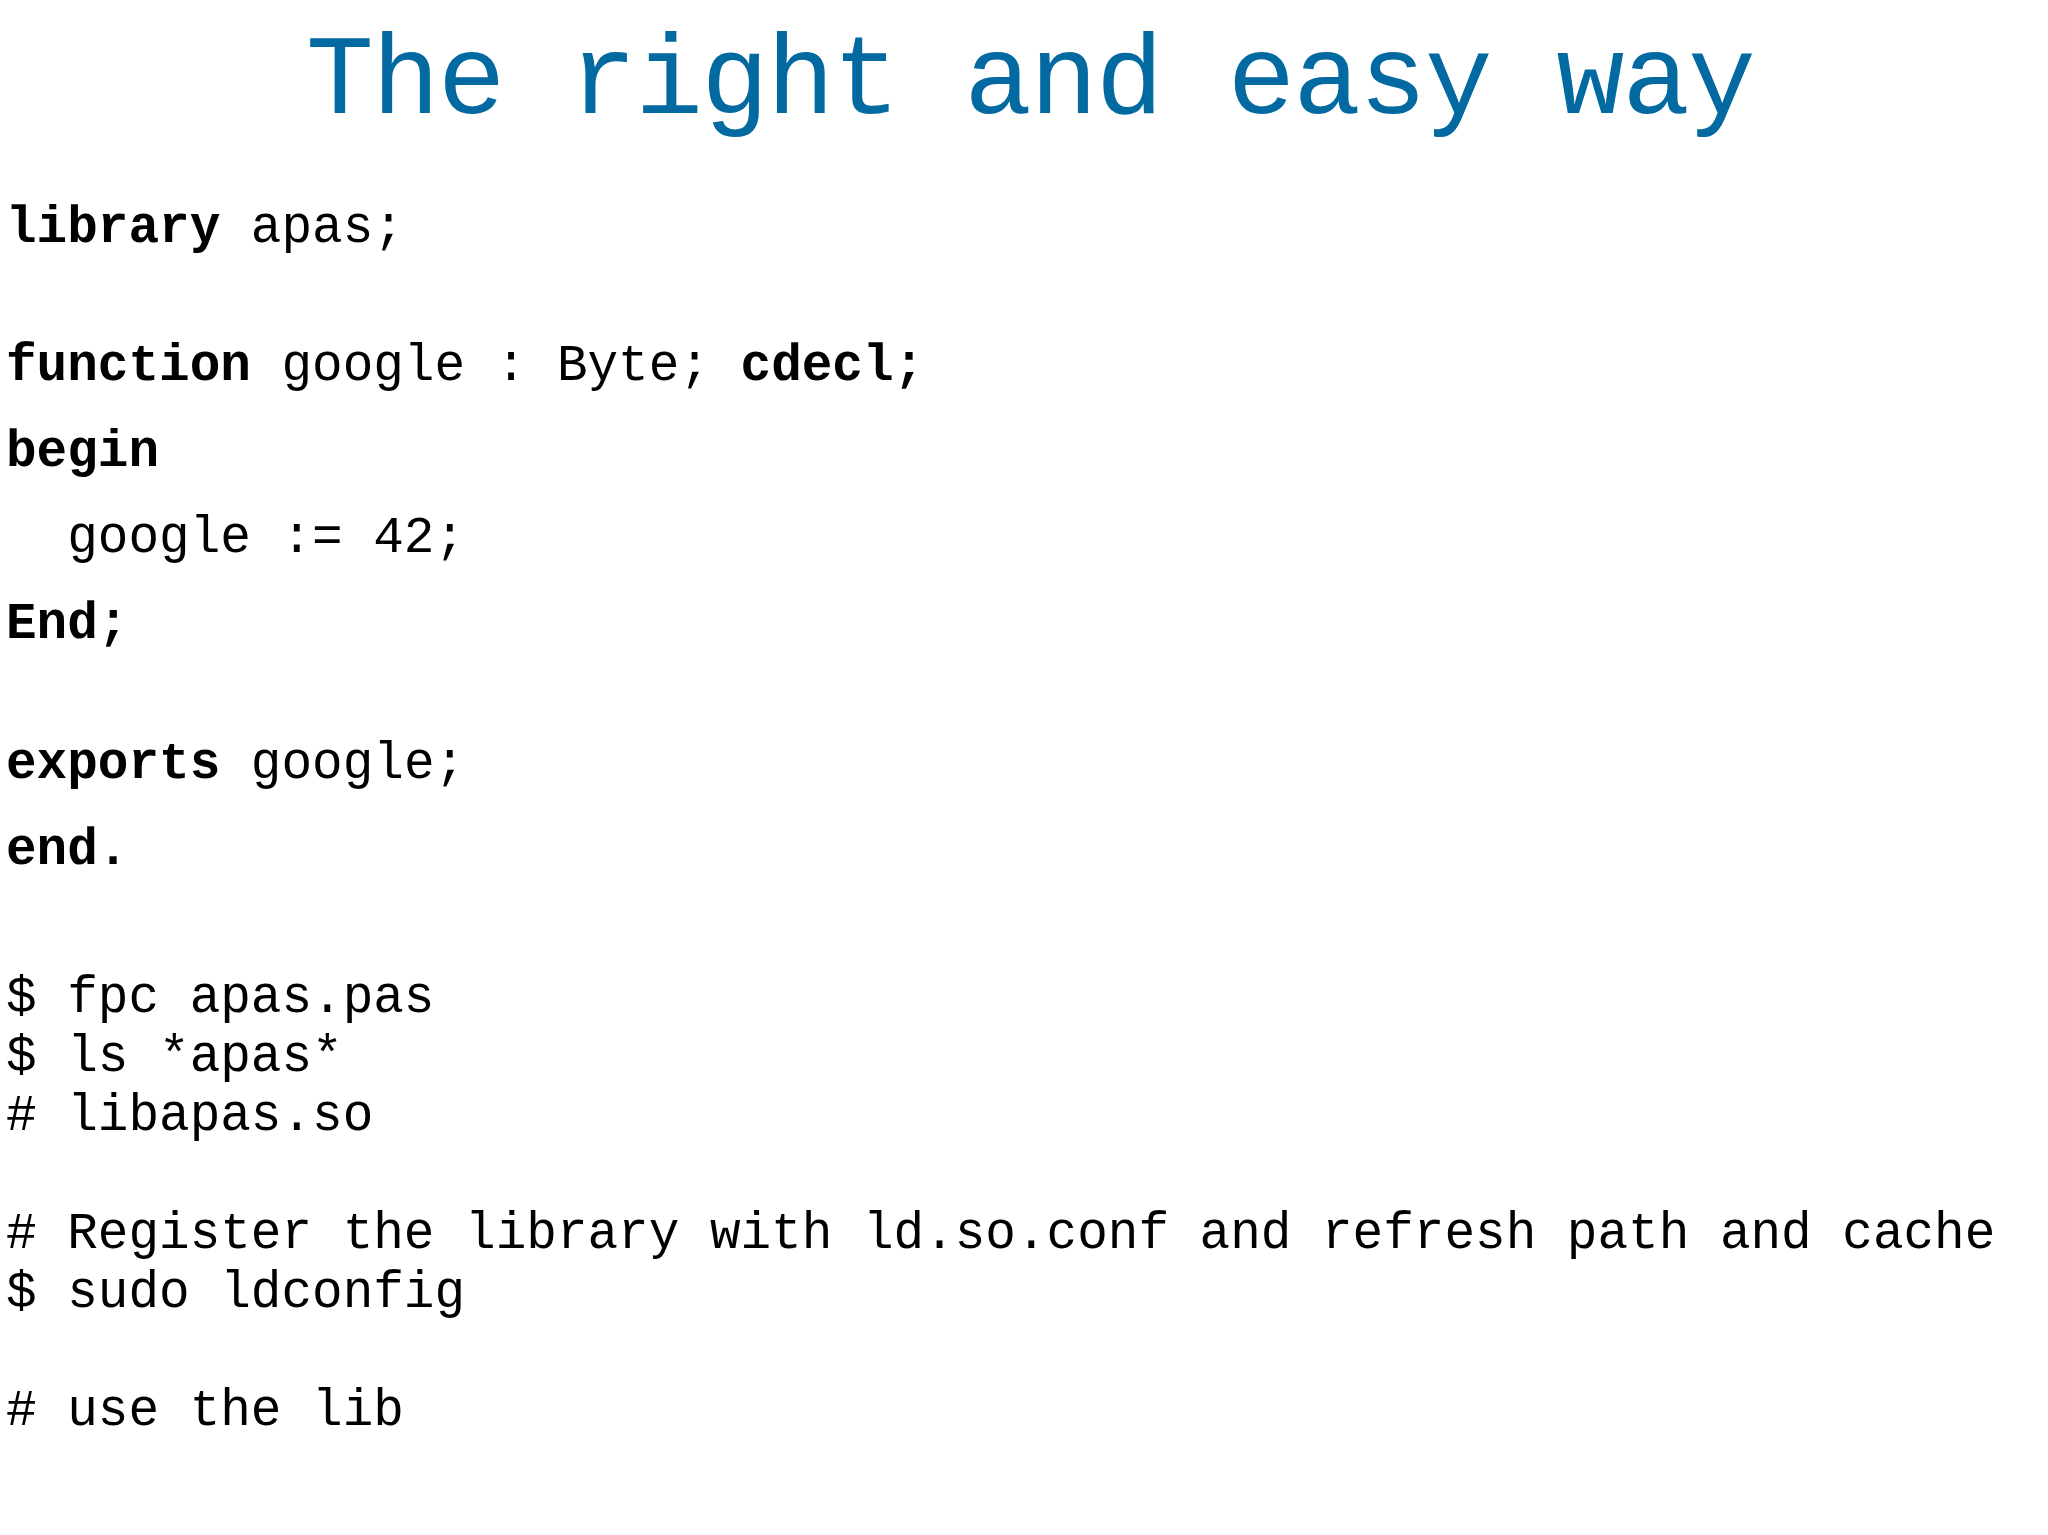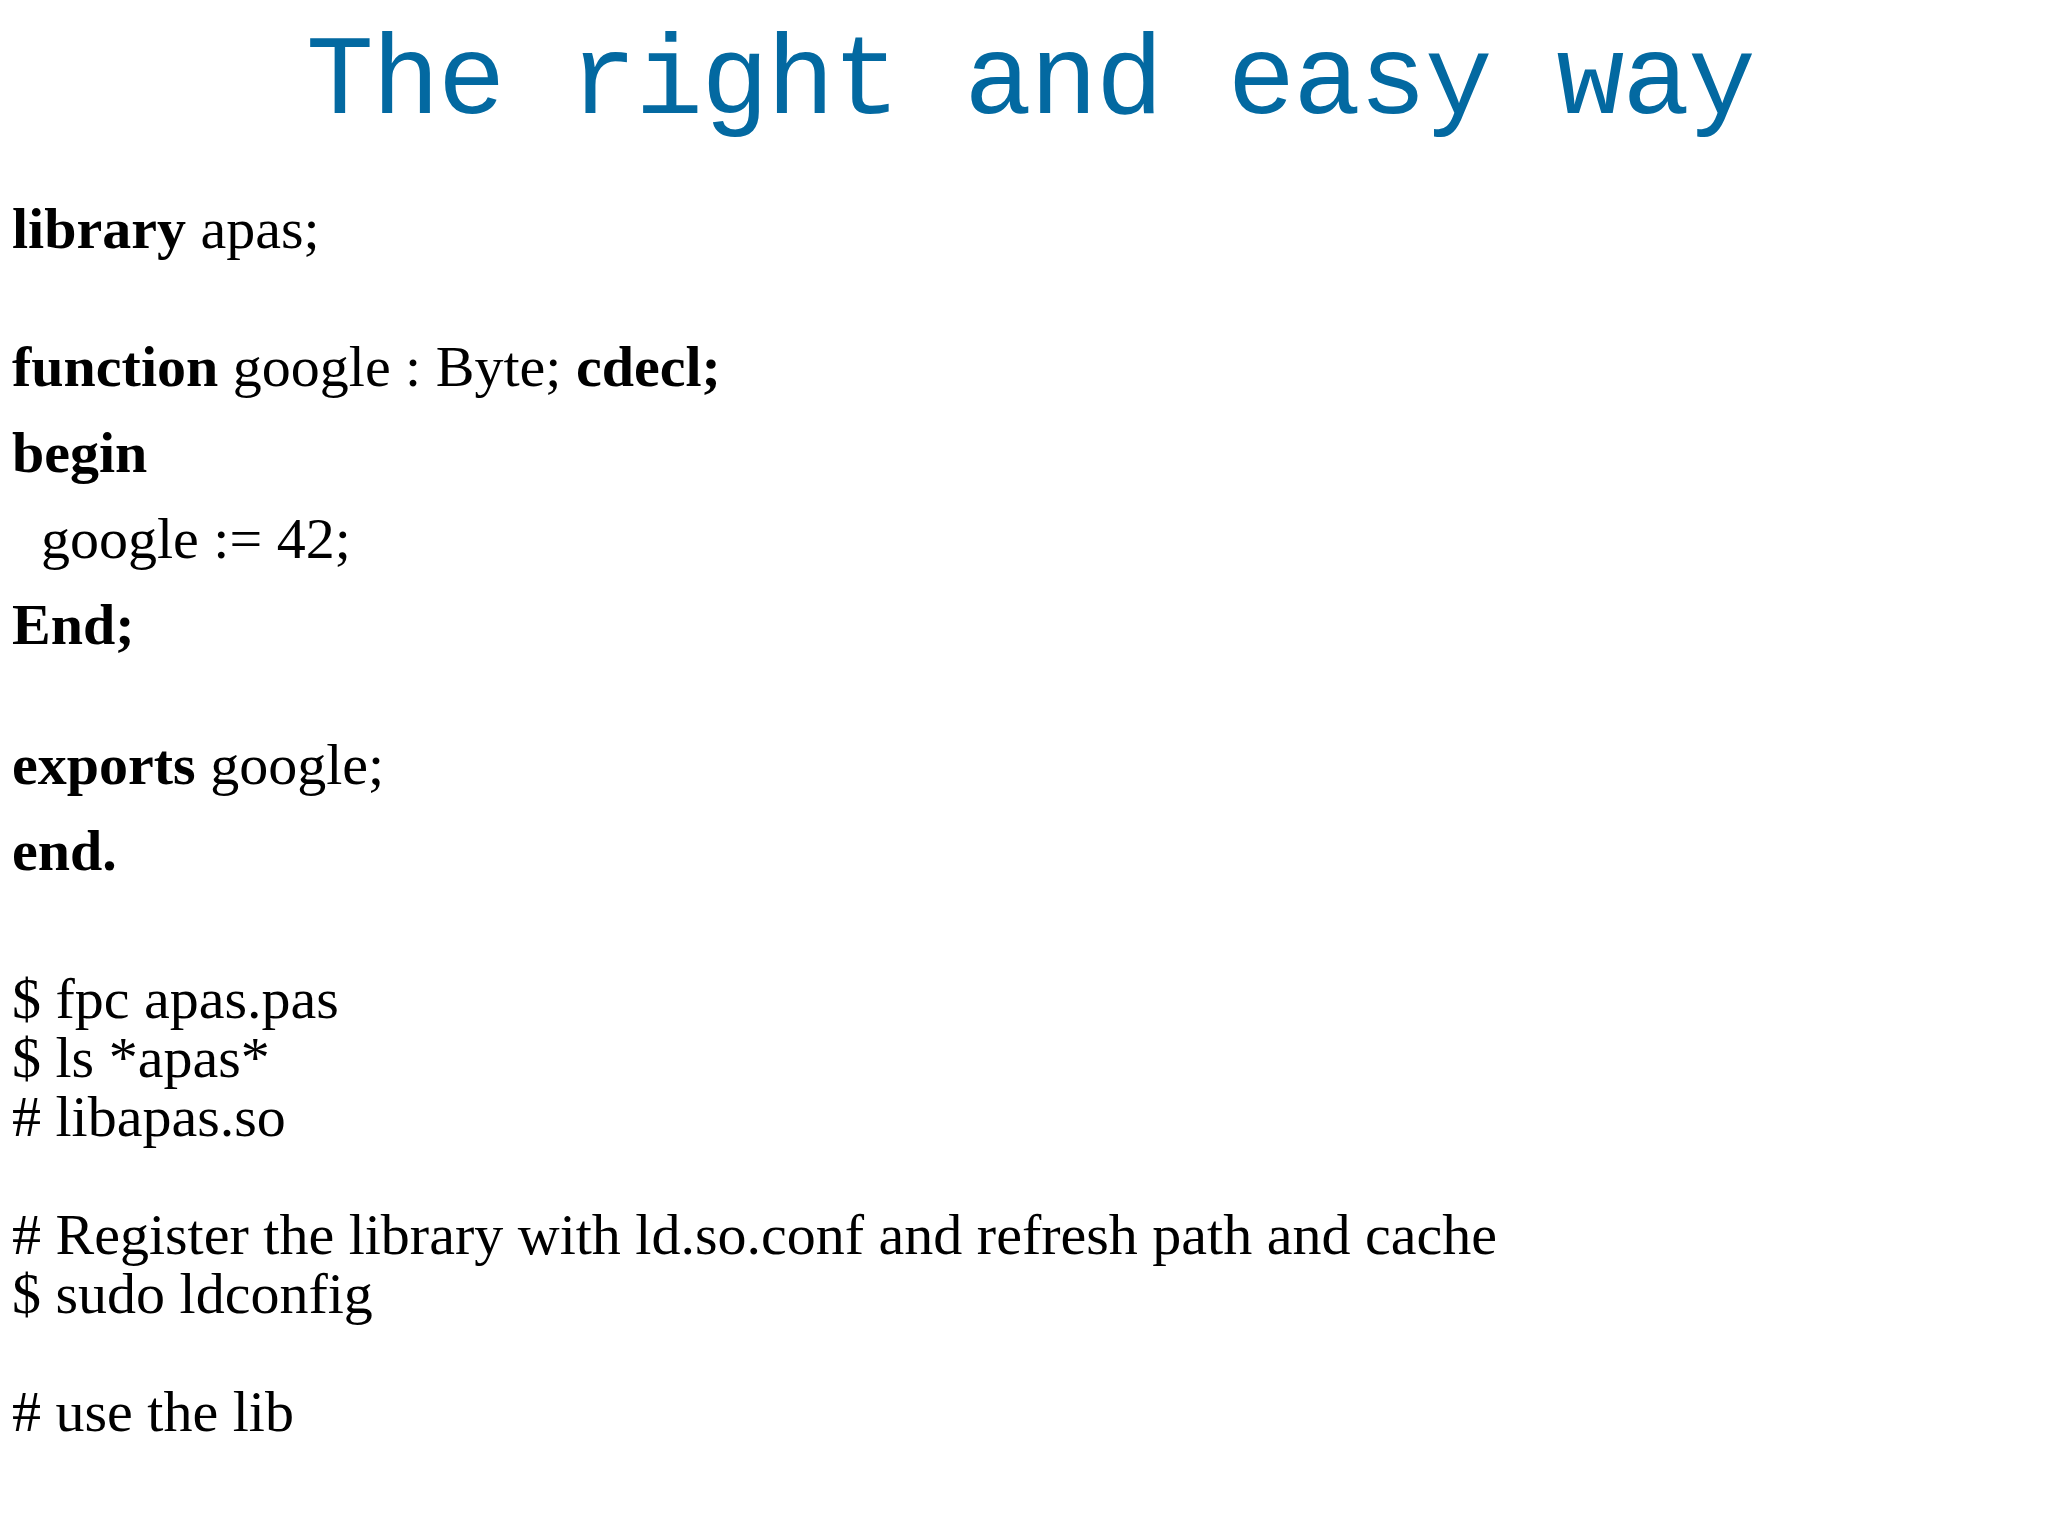--- a/index.html
+++ b/index.html
@@ -29,25 +29,25 @@
     text-align: center;
     font-family: Liberation Mono, monospace;
     font-weight: 400;
     font-size: 113px;
     line-height: 1.06;
     letter-spacing: -2px;
     color: #0369a1;
   }
   .code {
     position: absolute;
-    left: 12px;
+    left: 6px;
     top: 186px;
     right: 0;
-    font-family: Liberation Serif, serif;
-    font-size: 58px;
+    font-family: Liberation Mono, monospace;
+    font-size: 51px;
     white-space: pre;
     color: #000000;
   }
   .line {
     display: block;
   }
   .line.pascal {
     height: 86px;
     line-height: 86px;
   }

